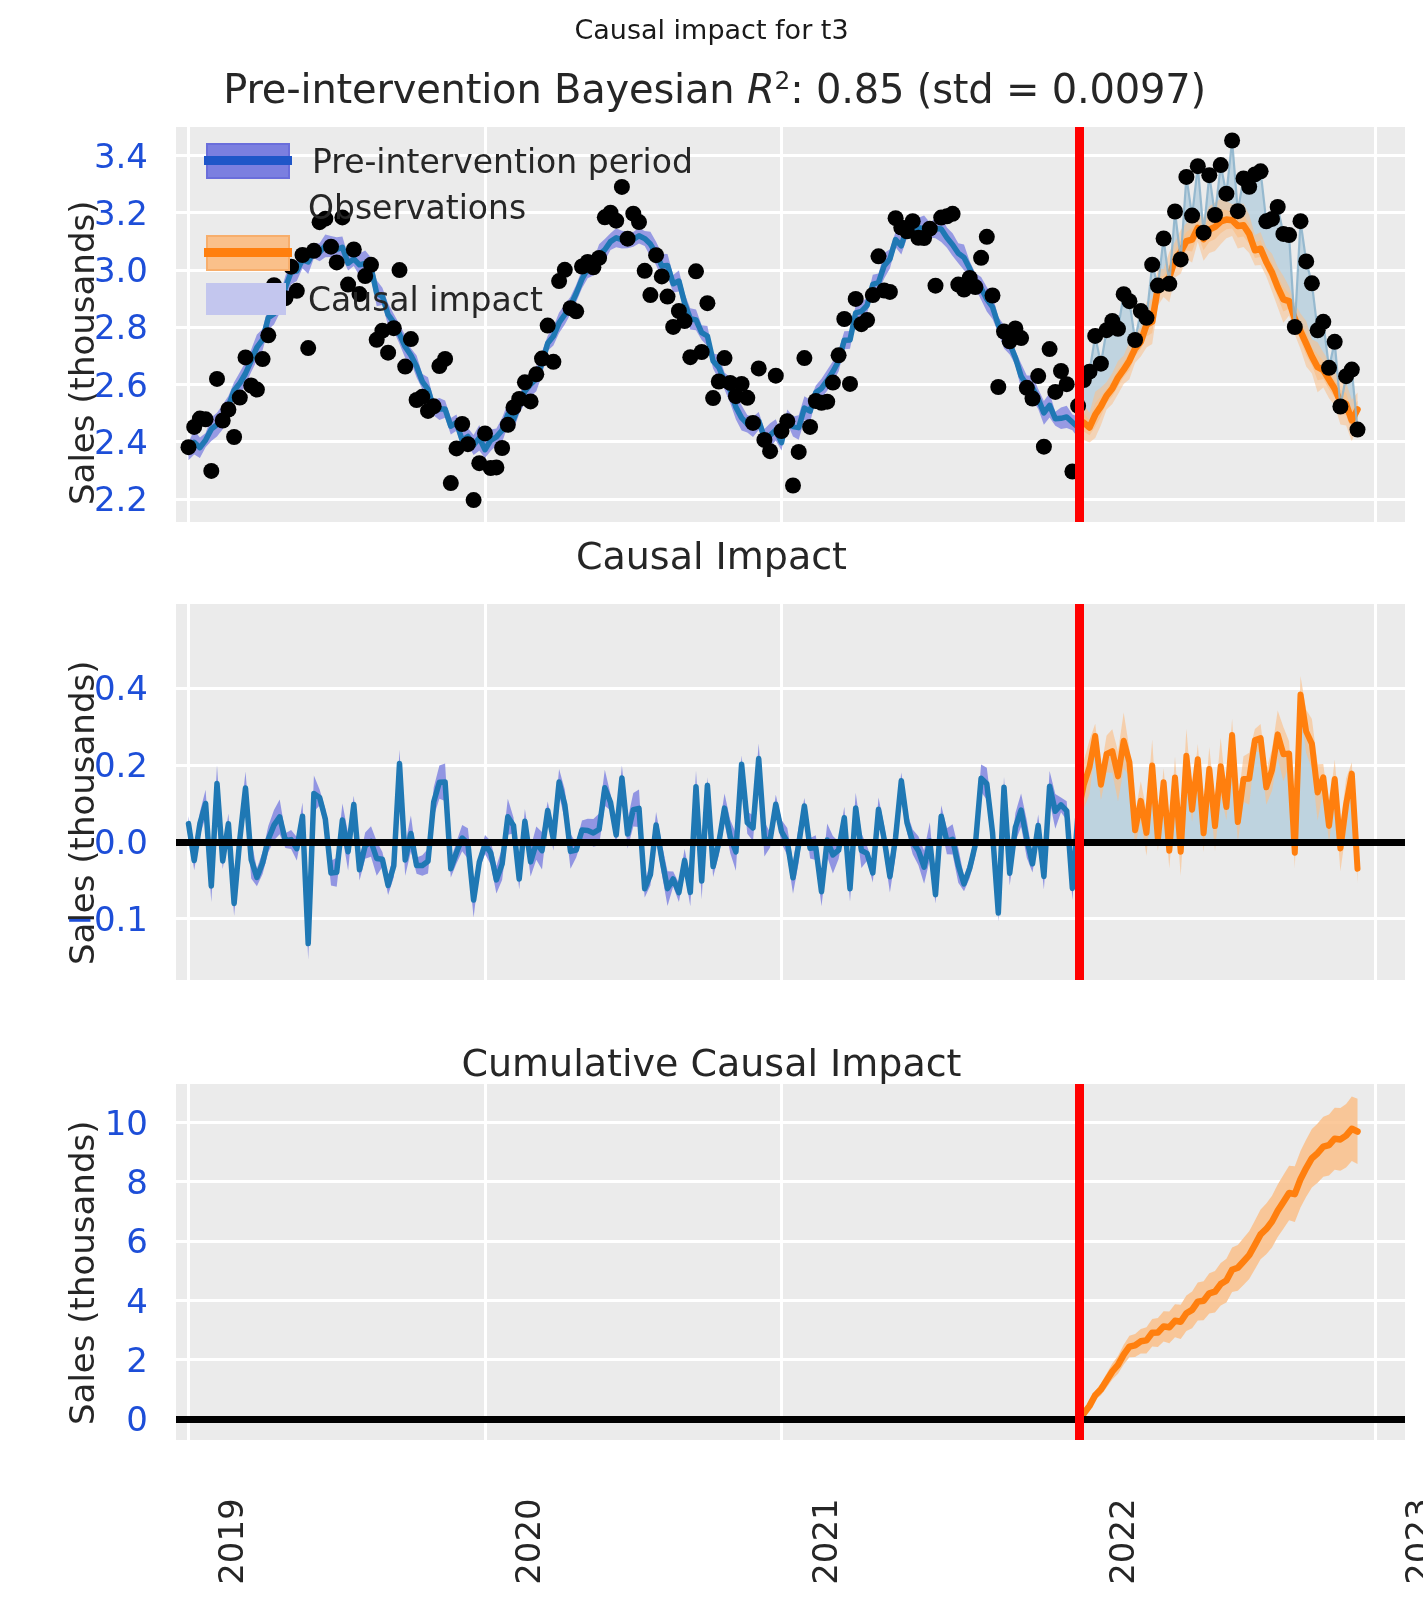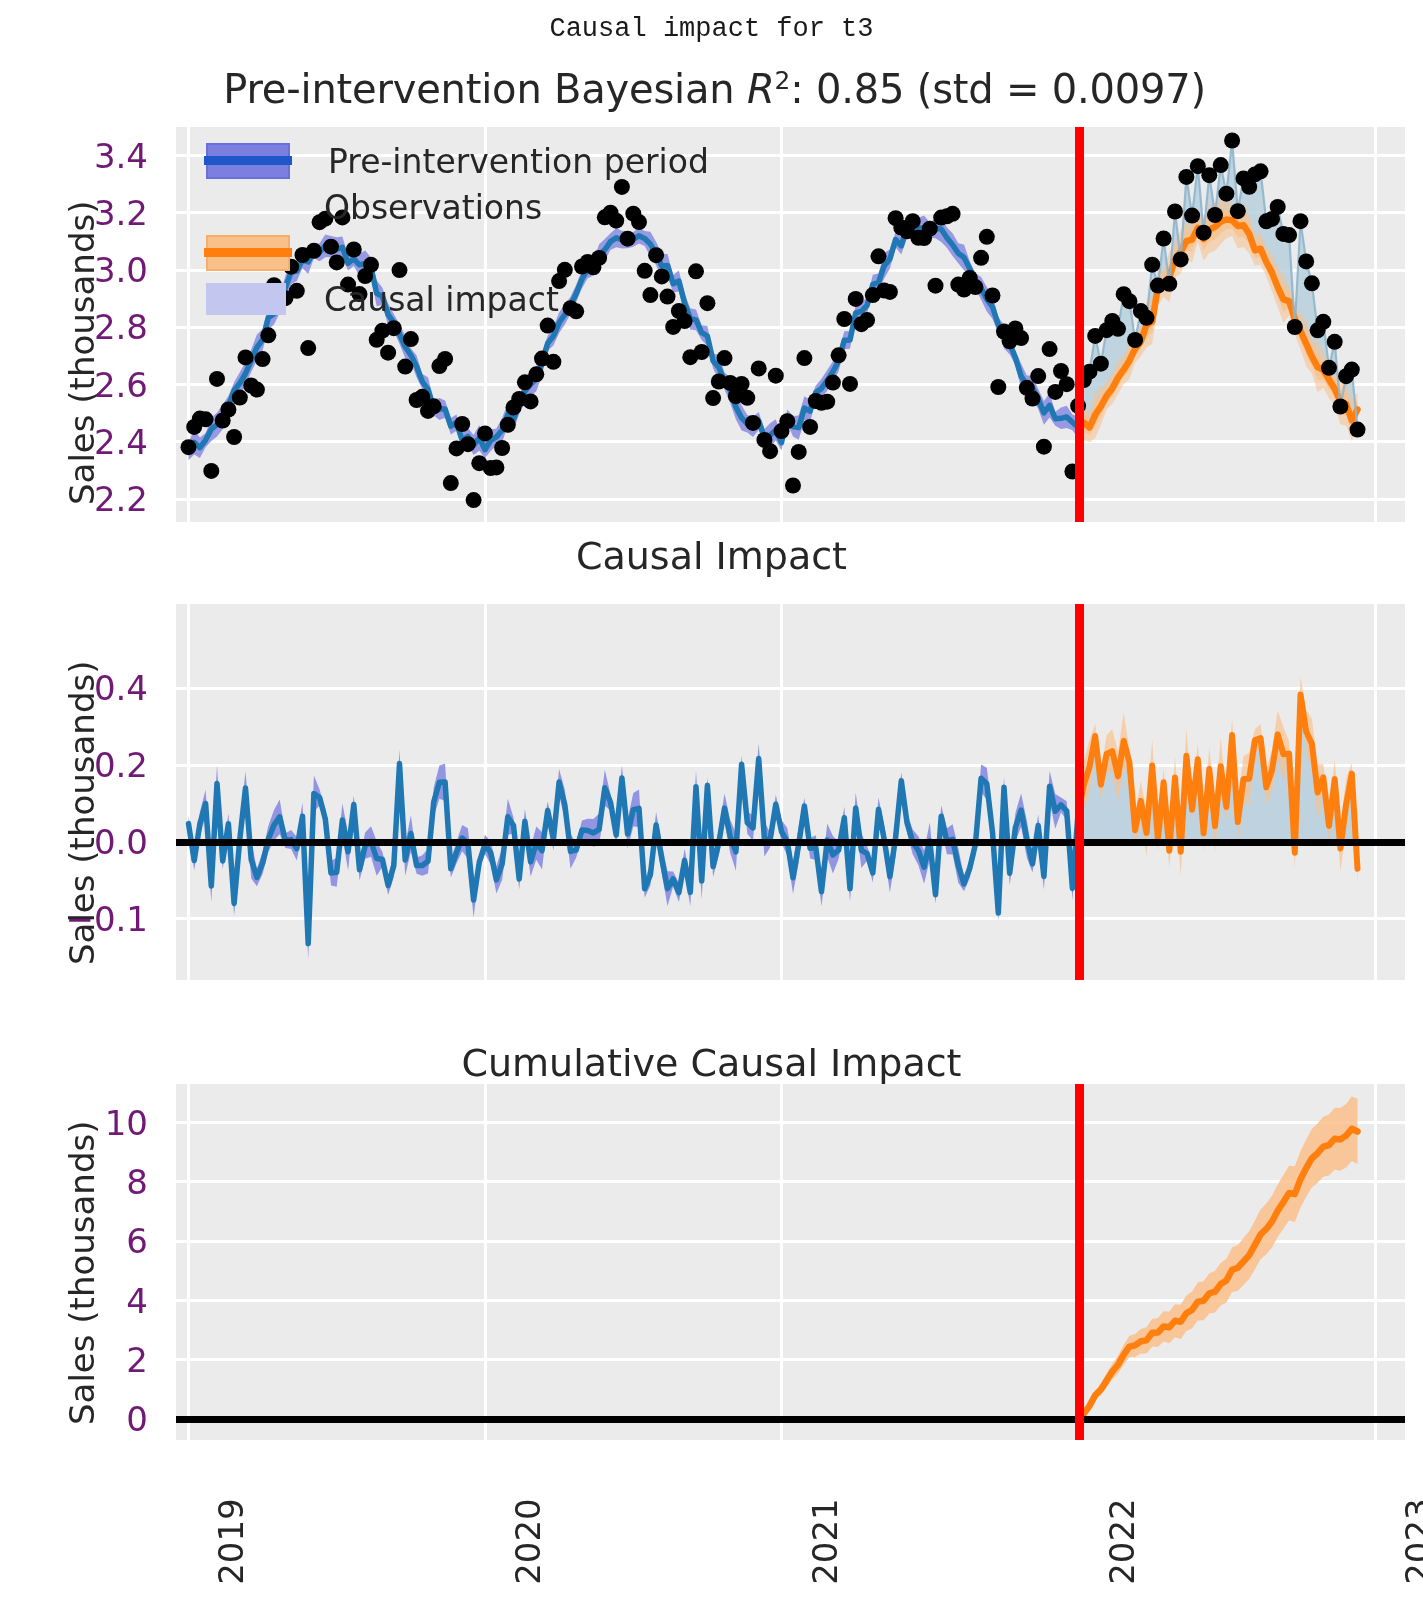--- a/index.html
+++ b/index.html
@@ -1,52 +1,52 @@
 <!DOCTYPE html>
 <html><head>
 <meta charset="utf-8">
 <style>
   html,body{margin:0;padding:0;background:#ffffff;}
   body{width:1423px;height:1623px;position:relative;
        font-family:"DejaVu Sans", sans-serif; color:#262626;}
   .fig{position:absolute;left:0;top:0;width:1423px;height:1623px;}
 
   .suptitle{position:absolute;left:0;top:14px;width:1423px;text-align:center;
-            font-size:27px;color:#1a1a1a;font-family:Liberation Mono, monospace;}
+            font-size:27px;color:#1a1a1a;}
   .maintitle{position:absolute;left:0;top:66px;width:1206px;text-align:right;
              font-size:40px;color:#262626;letter-spacing:-0.2px;}
   .maintitle sup{font-size:.62em;vertical-align:super;}
   .maintitle i{font-style:italic;}
   .paneltitle{position:absolute;width:1423px;left:0;text-align:center;
               font-size:38px;color:#262626;}
 
   .axes{position:absolute;background:#ebebeb;overflow:hidden;}
   .ylabel{position:absolute;font-size:34px;color:#262626;
           transform-origin:0 0;transform:rotate(-90deg);white-space:nowrap;}
-  .ytick{position:absolute;text-align:right;font-size:34px;color:#701a75;
+  .ytick{position:absolute;text-align:right;font-size:34px;color:#1d4ed8;
          width:120px;transform:translateY(-50%);}
   .xtick{position:absolute;font-size:34px;color:#262626;white-space:nowrap;
          transform-origin:50% 0;transform:rotate(-90deg) translate(-100%,0);}
   .xtickwrap{position:absolute;width:0;height:0;}
 
   .gridv{position:absolute;top:0;bottom:0;width:3px;background:#ffffff;}
   .gridh{position:absolute;left:0;right:0;height:3px;background:#ffffff;}
 
   .vline{position:absolute;top:0;bottom:0;width:9px;background:#ff0000;
          transform:translateX(-4px);}
   .zeroline{position:absolute;left:0;right:0;height:7px;background:#000000;
             transform:translateY(-3px);}
 
   svg.plot{position:absolute;left:0;top:0;}
 
   
   .legend{position:absolute;left:30px;top:14px;}
   .legrow{display:flex;align-items:center;height:46px;}
   .legswatch{width:80px;height:32px;position:relative;margin-right:22px;flex:0 0 auto;}
-  .legtext{font-size:33px;color:#262626;white-space:nowrap;margin-left:16px;}
+  .legtext{font-size:33px;color:#262626;white-space:nowrap;}
   .sw-pre{background:#7b7fe0;border:2px solid #6a6edb;}
   .sw-pre::after{content:"";position:absolute;left:-4px;right:-4px;top:11px;
                  height:9px;background:#1f56c8;}
   .sw-obs{background:transparent;}
   .sw-cf{background:#fac08a;border:2px solid #f7ae6c;}
   .sw-cf::after{content:"";position:absolute;left:-4px;right:-4px;top:11px;
                 height:9px;background:#ff7f0e;}
   .sw-ci{background:#c3c6ee;}
 </style>
 </head>

